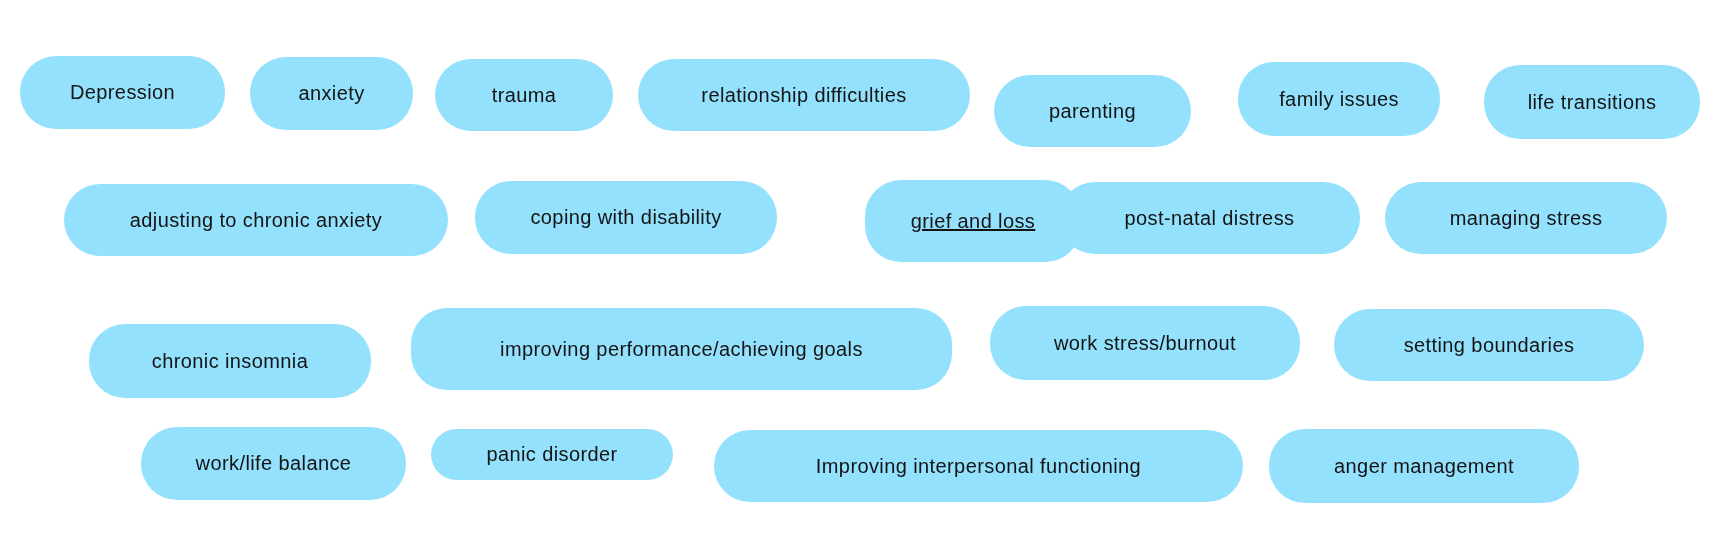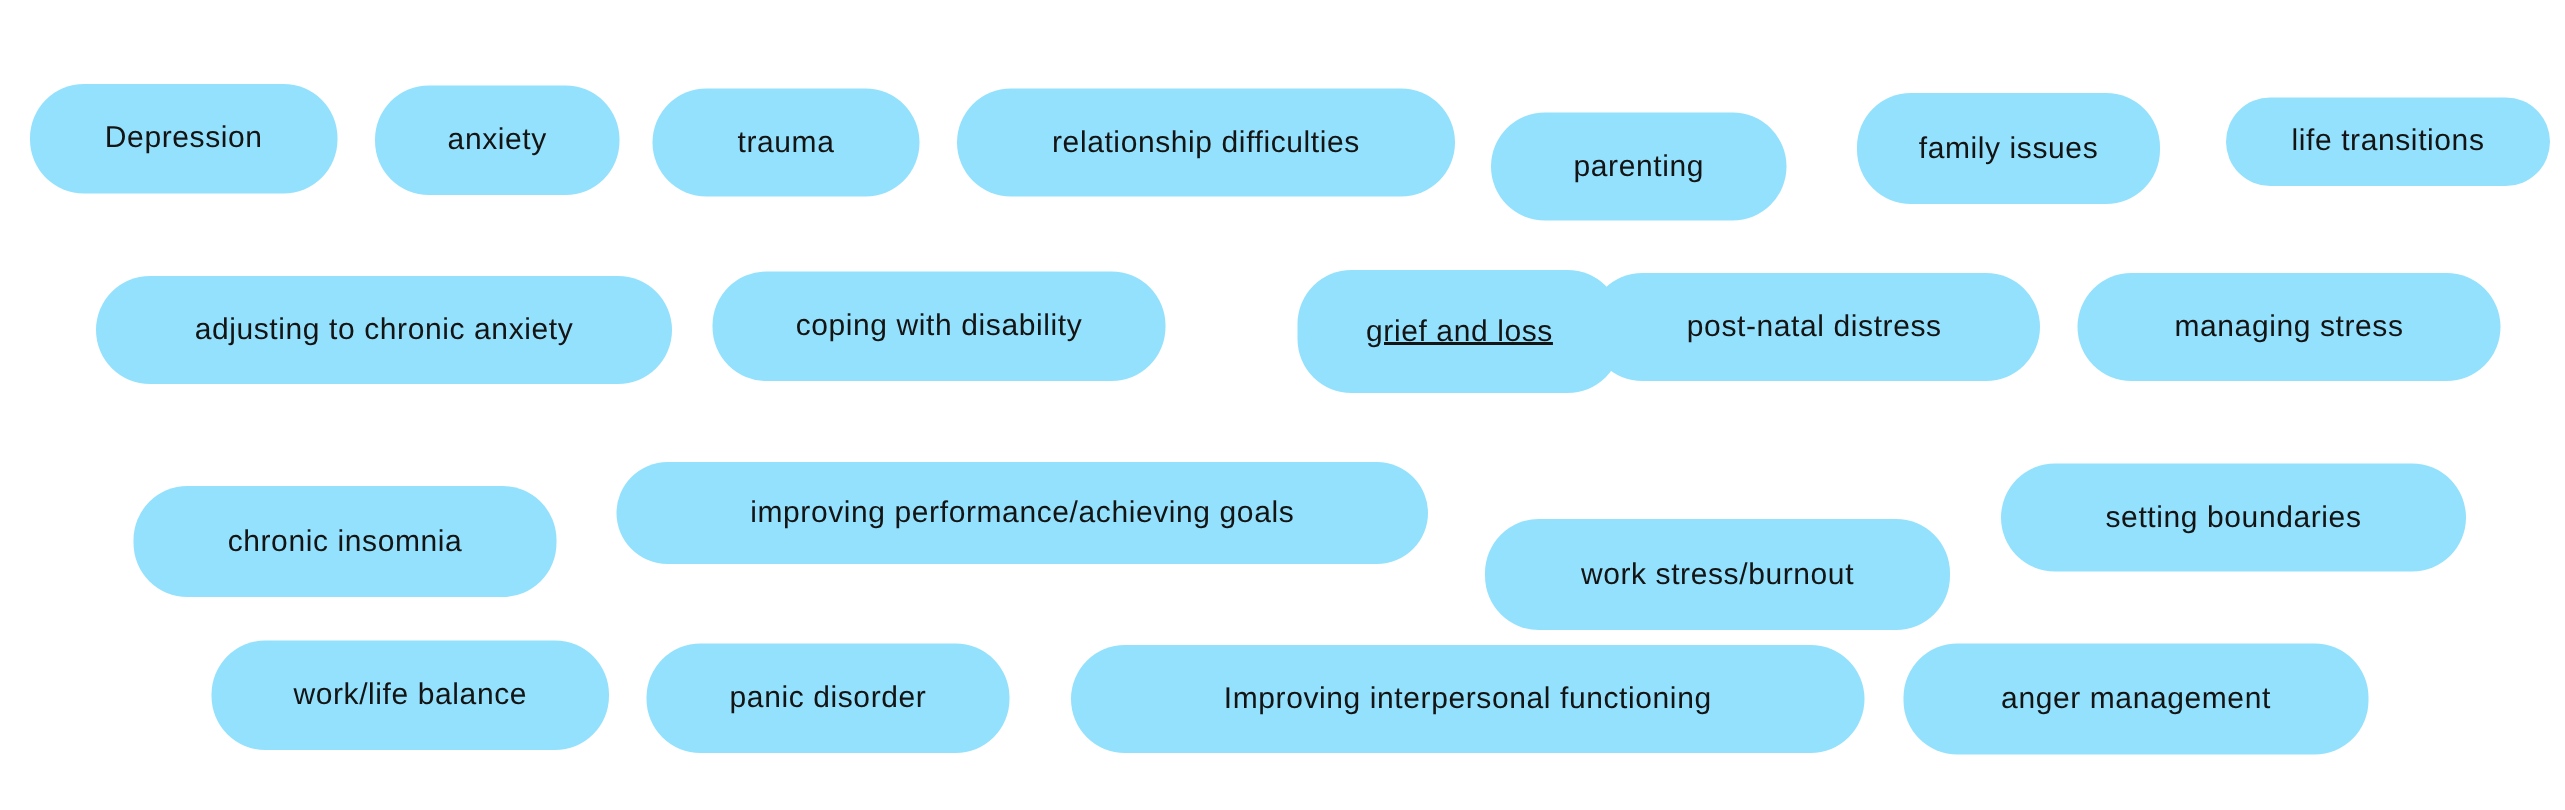--- a/index.html
+++ b/index.html
@@ -35,21 +35,21 @@
     </div>
   <div class="tag" style="left:638px;top:59px;width:332px;height:72px;">
       <span>relationship difficulties</span>
     </div>
   <div class="tag" style="left:994px;top:75px;width:197px;height:72px;">
       <span>parenting</span>
     </div>
   <div class="tag" style="left:1238px;top:62px;width:202px;height:74px;">
       <span>family issues</span>
     </div>
-  <div class="tag" style="left:1484px;top:65px;width:216px;height:59px;">
+  <div class="tag" style="left:1484px;top:65px;width:216px;height:74px;">
       <span>life transitions</span>
     </div>
 
   <div class="tag" style="left:64px;top:184px;width:384px;height:72px;">
       <span>adjusting to chronic anxiety</span>
     </div>
   <div class="tag" style="left:475px;top:181px;width:302px;height:73px;">
       <span>coping with disability</span>
     </div>
   <div class="tag" style="left:865px;top:180px;width:216px;height:82px;text-decoration:underline;">
@@ -58,34 +58,34 @@
   <div class="tag" style="left:1059px;top:182px;width:301px;height:72px;">
       <span>post-natal distress</span>
     </div>
   <div class="tag" style="left:1385px;top:182px;width:282px;height:72px;">
       <span>managing stress</span>
     </div>
 
   <div class="tag" style="left:89px;top:324px;width:282px;height:74px;">
       <span>chronic insomnia</span>
     </div>
-  <div class="tag" style="left:411px;top:308px;width:541px;height:68px;">
+  <div class="tag" style="left:411px;top:308px;width:541px;height:82px;">
       <span>improving performance/achieving goals</span>
     </div>
-  <div class="tag" style="left:990px;top:306px;width:310px;height:74px;margin-top:40px;">
+  <div class="tag" style="left:990px;top:306px;width:310px;height:74px;">
       <span>work stress/burnout</span>
     </div>
   <div class="tag" style="left:1334px;top:309px;width:310px;height:72px;">
       <span>setting boundaries</span>
     </div>
 
   <div class="tag" style="left:141px;top:427px;width:265px;height:73px;">
       <span>work/life balance</span>
     </div>
-  <div class="tag" style="left:431px;top:429px;width:242px;height:73px;">
+  <div class="tag" style="left:431px;top:429px;width:242px;height:51px;">
       <span>panic disorder</span>
     </div>
   <div class="tag" style="left:714px;top:430px;width:529px;height:72px;">
       <span>Improving interpersonal functioning</span>
     </div>
   <div class="tag" style="left:1269px;top:429px;width:310px;height:74px;">
       <span>anger management</span>
     </div>
 </div>
 

